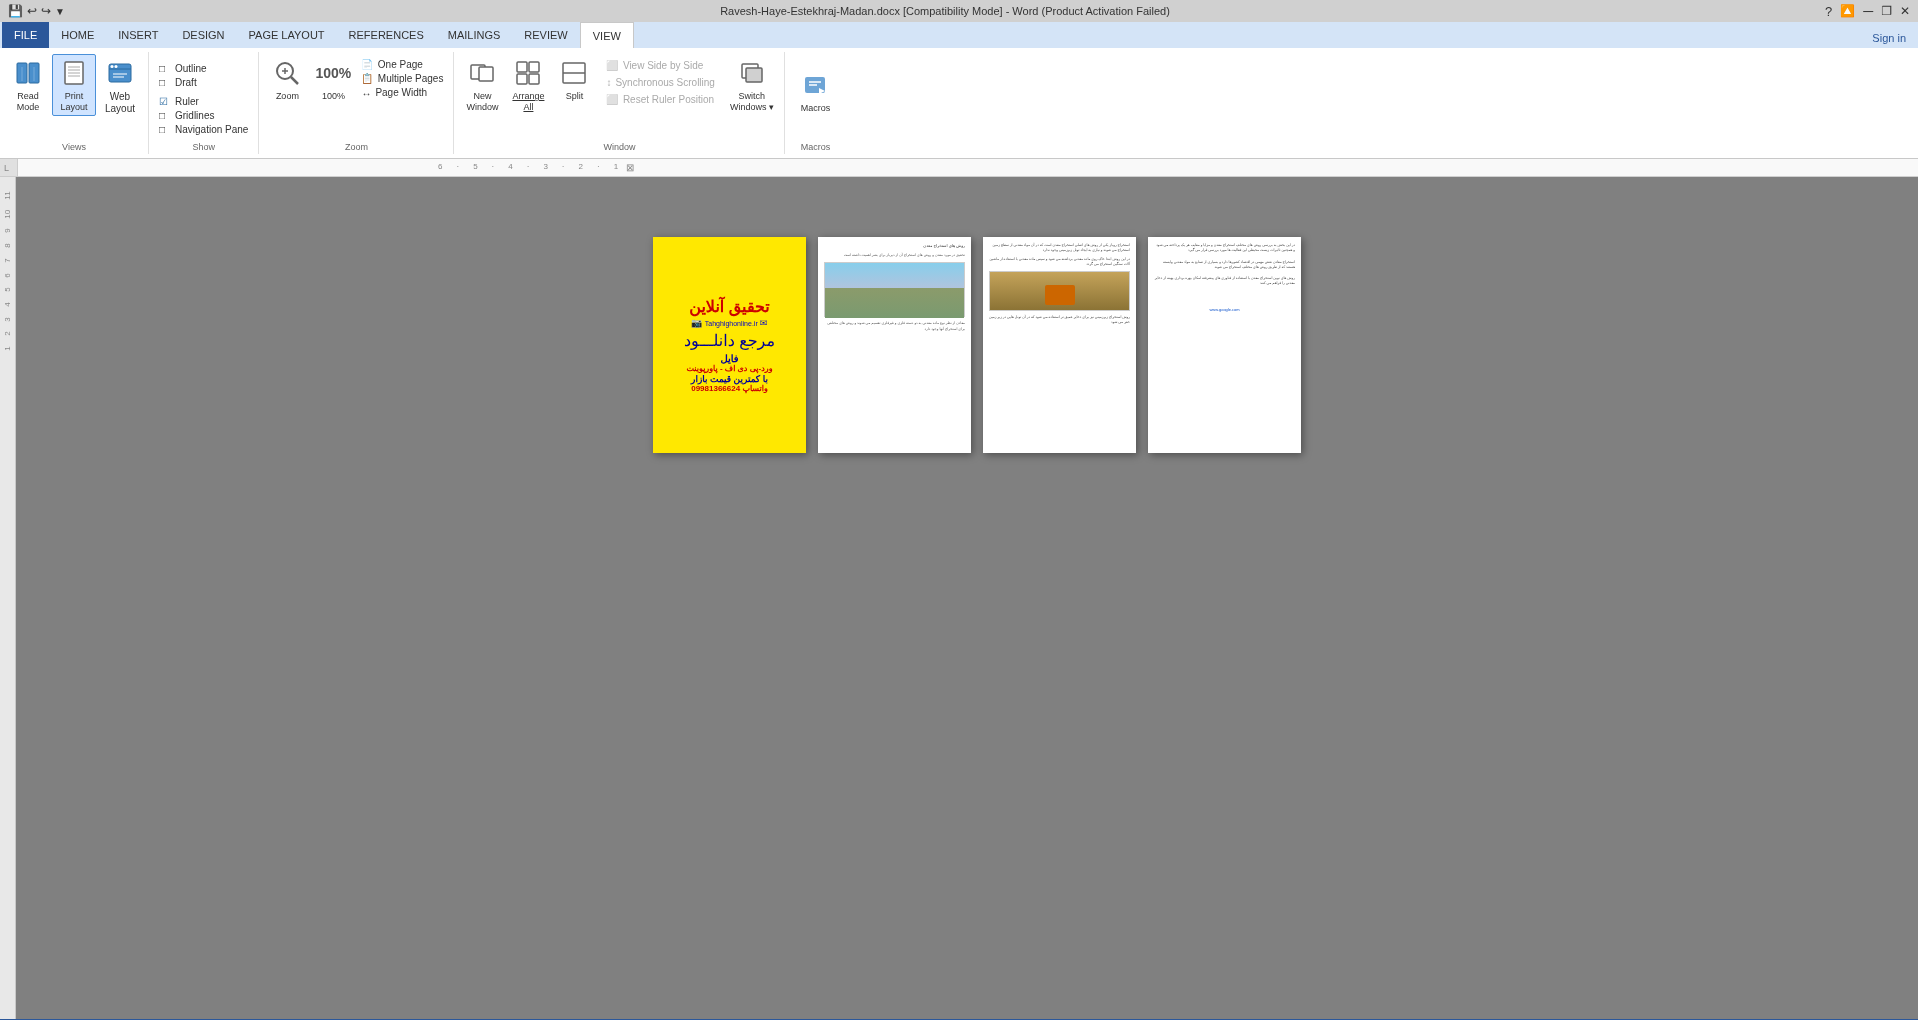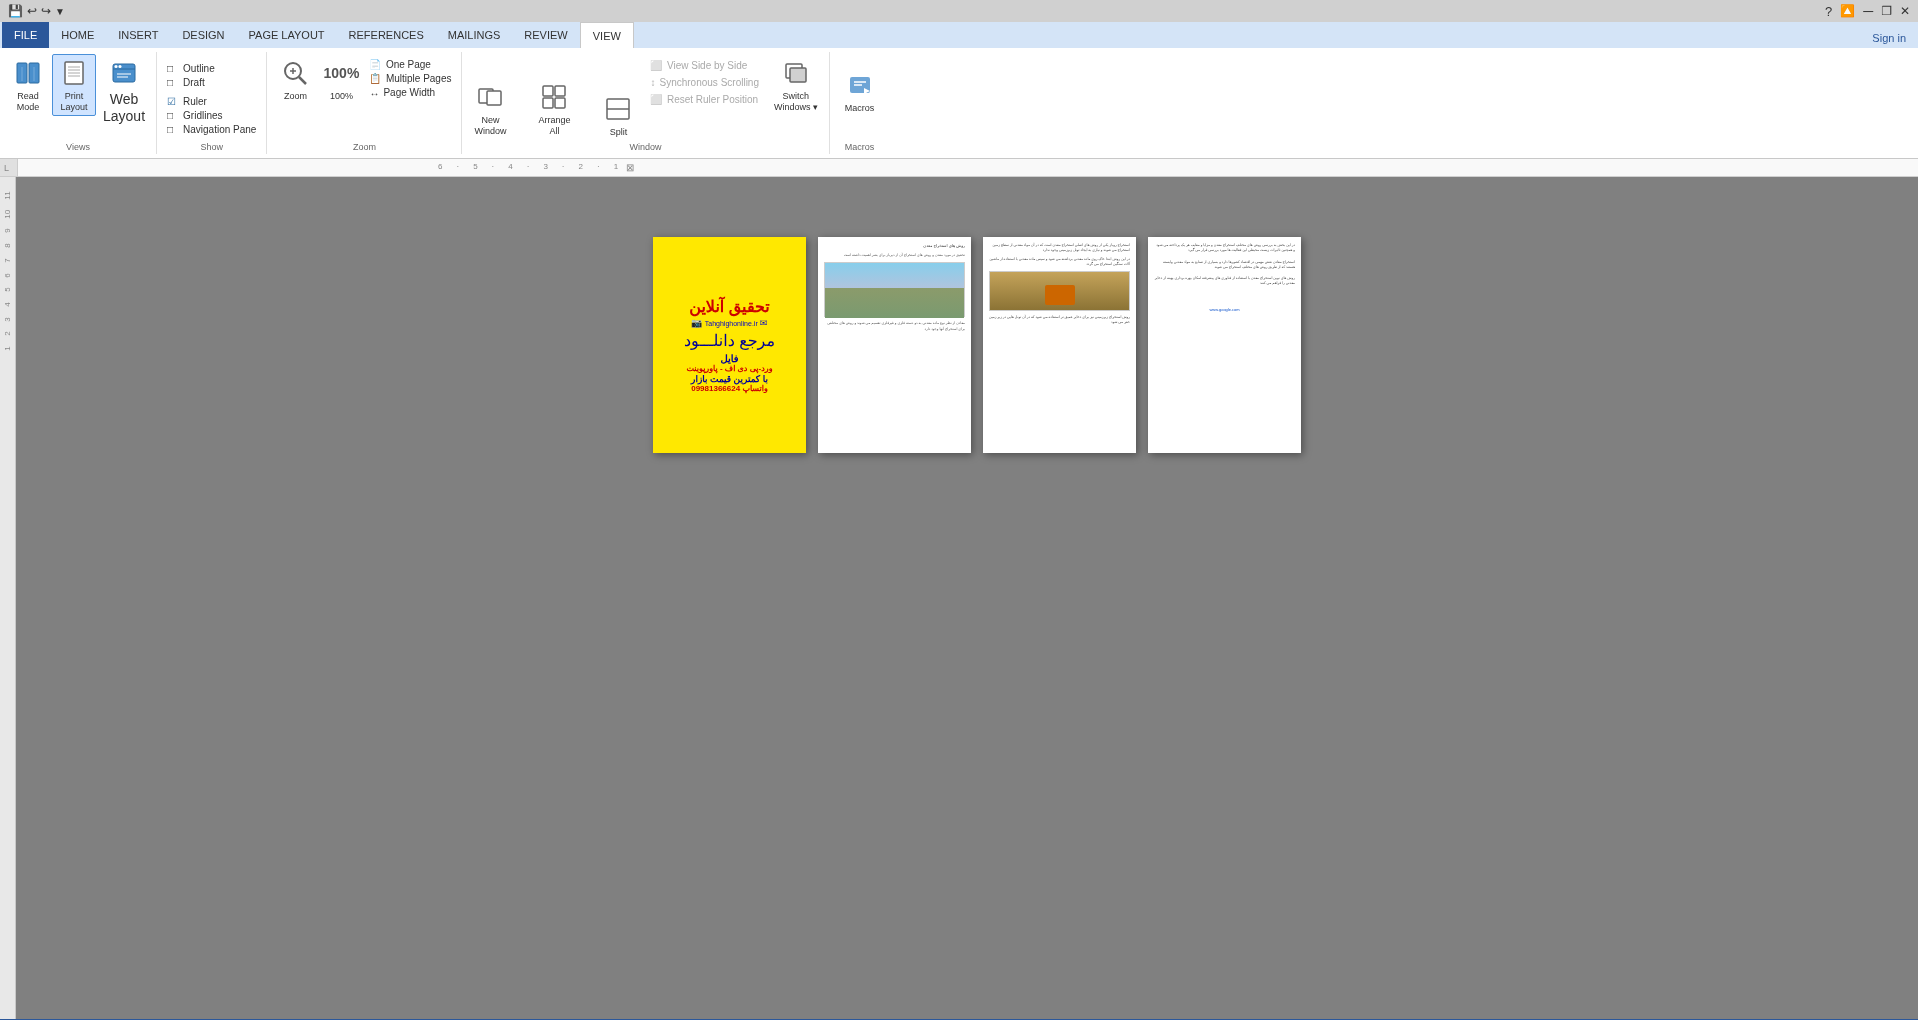--- a/index.html
+++ b/index.html
@@ -274,20 +274,21 @@
 </head>
 <body>
 
 <div id="title-bar">
   <div style="display:flex;gap:4px;align-items:center;">
     <span style="font-size:12px;cursor:pointer;">💾</span>
     <span style="font-size:12px;cursor:pointer;">↩</span>
     <span style="font-size:12px;cursor:pointer;">↪</span>
     <span style="font-size:10px;cursor:pointer;">▼</span>
   </div>
+  <div class="title-text">Ravesh-Haye-Estekhraj-Madan.docx [Compatibility Mode] - Word (Product Activation Failed)</div>
   <div style="display:flex;align-items:center;gap:8px;">
     <span style="cursor:pointer;font-size:13px;">?</span>
     <span style="cursor:pointer;font-size:12px;">🔼</span>
     <span style="cursor:pointer;font-size:14px;">─</span>
     <span style="cursor:pointer;font-size:12px;">❐</span>
     <span style="cursor:pointer;font-size:12px;">✕</span>
   </div>
 </div>
 
 <div id="tab-row">
@@ -335,21 +336,21 @@
         <div class="ribbon-btn-icon">
           <svg width="28" height="28" viewBox="0 0 28 28">
               <rect x="3" y="5" width="22" height="18" rx="2" fill="#4a8fcc" stroke="#2b6aa0" stroke-width="1"></rect>
               <line x1="3" y1="10" x2="25" y2="10" stroke="#2b6aa0" stroke-width="1"></line>
               <circle cx="6" cy="7.5" r="1.5" fill="white"></circle>
               <circle cx="10" cy="7.5" r="1.5" fill="white"></circle>
               <line x1="7" y1="15" x2="21" y2="15" stroke="white" stroke-width="1"></line>
               <line x1="7" y1="18" x2="18" y2="18" stroke="white" stroke-width="1"></line>
             </svg>
         </div>
-        <span style="font-size:14px;line-height:1.2;">Web<br>Layout</span>
+        <span style="font-size:10px;line-height:1.2;">Web<br>Layout</span>
       </div>
     </div>
     <div class="ribbon-group-label">Views</div>
   </div>
 
   <div class="ribbon-group">
     <div class="show-group-items" style="padding-top:8px;">
       <label class="ribbon-btn-small">
         <span class="checkmark">□</span>
         <span>Outline</span>
@@ -406,40 +407,40 @@
           <span>Page Width</span>
         </div>
       </div>
     </div>
     <div class="ribbon-group-label">Zoom</div>
   </div>
 
   <div class="ribbon-group" style="min-width:200px;">
     <div style="display:flex;gap:4px;flex:1;width:100%;">
 
-      <div style="display:flex;gap:20px;align-items:flex-end;">
+      <div style="display:flex;gap:2px;">
         <div class="ribbon-btn">
           <div class="ribbon-btn-icon">
             <svg width="28" height="28" viewBox="0 0 28 28">
                 <rect x="3" y="6" width="14" height="14" rx="1" fill="white" stroke="#666" stroke-width="1.5"></rect>
                 <rect x="11" y="8" width="14" height="14" rx="1" fill="white" stroke="#666" stroke-width="1.5"></rect>
               </svg>
           </div>
           <span style="font-size:9px;line-height:1.2;">New<br>Window</span>
         </div>
         <div class="ribbon-btn">
           <div class="ribbon-btn-icon">
             <svg width="28" height="28" viewBox="0 0 28 28">
                 <rect x="3" y="3" width="10" height="10" rx="1" fill="white" stroke="#666" stroke-width="1.5"></rect>
                 <rect x="15" y="3" width="10" height="10" rx="1" fill="white" stroke="#666" stroke-width="1.5"></rect>
                 <rect x="3" y="15" width="10" height="10" rx="1" fill="white" stroke="#666" stroke-width="1.5"></rect>
                 <rect x="15" y="15" width="10" height="10" rx="1" fill="white" stroke="#666" stroke-width="1.5"></rect>
               </svg>
           </div>
-          <span style="font-size:9px;line-height:1.2;">Arrange<br>All</span>
+          <span style="font-size:9px;line-height:1.2;text-decoration:underline;">Arrange<br>All</span>
         </div>
         <div class="ribbon-btn">
           <div class="ribbon-btn-icon">
             <svg width="28" height="28" viewBox="0 0 28 28">
                 <rect x="3" y="4" width="22" height="20" rx="1" fill="white" stroke="#666" stroke-width="1.5"></rect>
                 <line x1="3" y1="14" x2="25" y2="14" stroke="#666" stroke-width="1.5"></line>
               </svg>
           </div>
           <span style="font-size:9px;">Split</span>
         </div>

